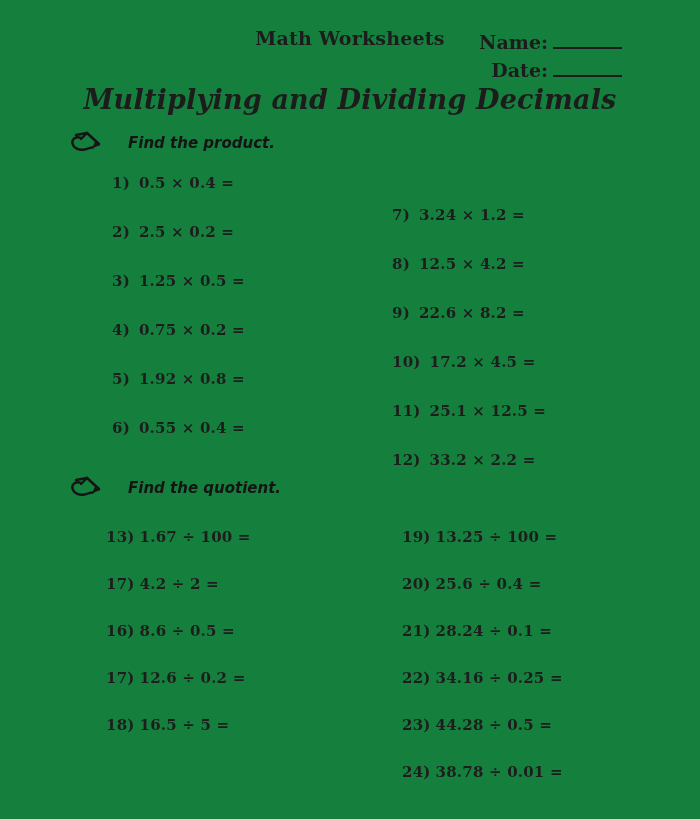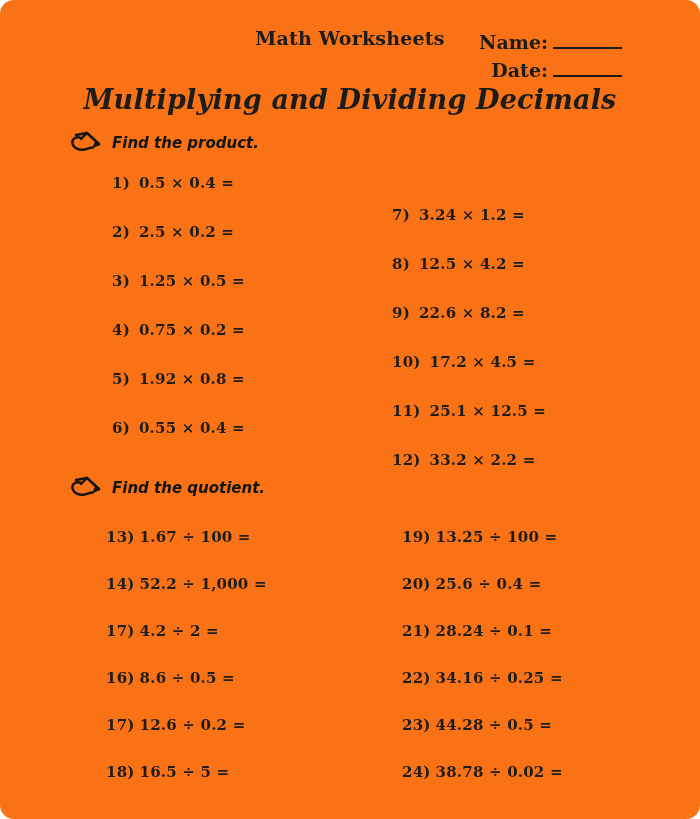--- a/index.html
+++ b/index.html
@@ -1,24 +1,23 @@
 <!DOCTYPE html>
 <html><head>
 <meta charset="utf-8">
 <style>
   html, body { margin: 0; padding: 0; background: #ffffff; }
   .page {
     position: relative;
     width: 700px;
     height: 819px;
-    background: #f97316;
+    background: #15803d;
     color: #1c1c1c;
     font-family: "DejaVu Serif", serif;
     overflow: hidden;
-    border-radius: 14px;
   }
 
   
   .doc-title {
     position: absolute;
     top: 27px; left: 0; right: 0;
     text-align: center;
     font-size: 19px;
     font-weight: bold;
     letter-spacing: 0.2px;
@@ -48,21 +47,21 @@
     font-style: italic;
     letter-spacing: 0.2px;
   }
 
   
   .section-header {
     position: absolute;
     left: 68px;
     display: flex;
     align-items: center;
-    gap: 10px;
+    gap: 26px;
   }
   .section-header.s1 { top: 130px; }
   .section-header.s2 { top: 475px; }
   .section-icon { width: 34px; height: 25px; flex: 0 0 auto; }
   .section-label {
     font-family: "DejaVu Sans", sans-serif;
     font-size: 15px;
     font-weight: bold;
     font-style: italic;
     color: #141414;
@@ -145,29 +144,28 @@
         <path d="M32 15 L24 18.5 L27 11.5 Z" fill="#151515"></path>
         <path d="M8 5 L19 3 L13 9" fill="none" stroke="#151515" stroke-width="2.4" stroke-linejoin="round" stroke-linecap="round"></path>
         <path d="M13 8 C8 6 3.5 9 4.5 13.5 C5.5 18 11 20.5 16.5 19.5 C20 18.8 23 17.2 24.8 17.6" fill="none" stroke="#151515" stroke-width="2.4" stroke-linecap="round"></path>
       </svg>
     </span>
     <span class="section-label">Find the quotient.</span>
   </div>
 
   <div class="col q-left">
     <div class="prob"><span class="pnum">13)</span><span>1.67 ÷ 100 =</span></div>
-    <div class="prob"><span class="pnum">14)</span><span>52.2 ÷ 1,000 =</span></div>
     <div class="prob"><span class="pnum">17)</span><span>4.2 ÷ 2 =</span></div>
     <div class="prob"><span class="pnum">16)</span><span>8.6 ÷ 0.5 =</span></div>
     <div class="prob"><span class="pnum">17)</span><span>12.6 ÷ 0.2 =</span></div>
     <div class="prob"><span class="pnum">18)</span><span>16.5 ÷ 5 =</span></div>
   </div>
 
   <div class="col q-right">
     <div class="prob"><span class="pnum">19)</span><span>13.25 ÷ 100 =</span></div>
     <div class="prob"><span class="pnum">20)</span><span>25.6 ÷ 0.4 =</span></div>
     <div class="prob"><span class="pnum">21)</span><span>28.24 ÷ 0.1 =</span></div>
     <div class="prob"><span class="pnum">22)</span><span>34.16 ÷ 0.25 =</span></div>
     <div class="prob"><span class="pnum">23)</span><span>44.28 ÷ 0.5 =</span></div>
-    <div class="prob"><span class="pnum">24)</span><span>38.78 ÷ 0.02 =</span></div>
+    <div class="prob"><span class="pnum">24)</span><span>38.78 ÷ 0.01 =</span></div>
   </div>
 
 </div>
 
 </body></html>

